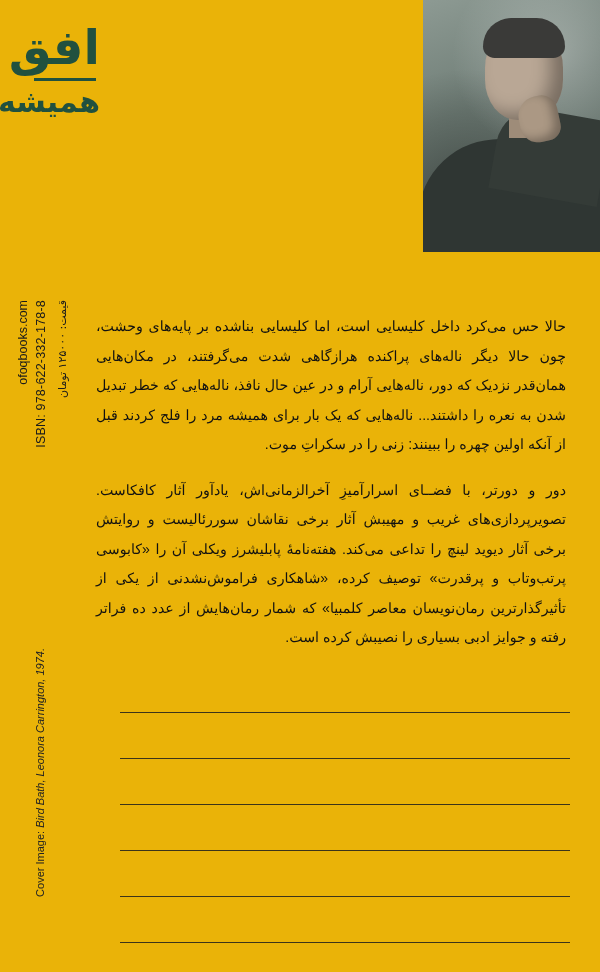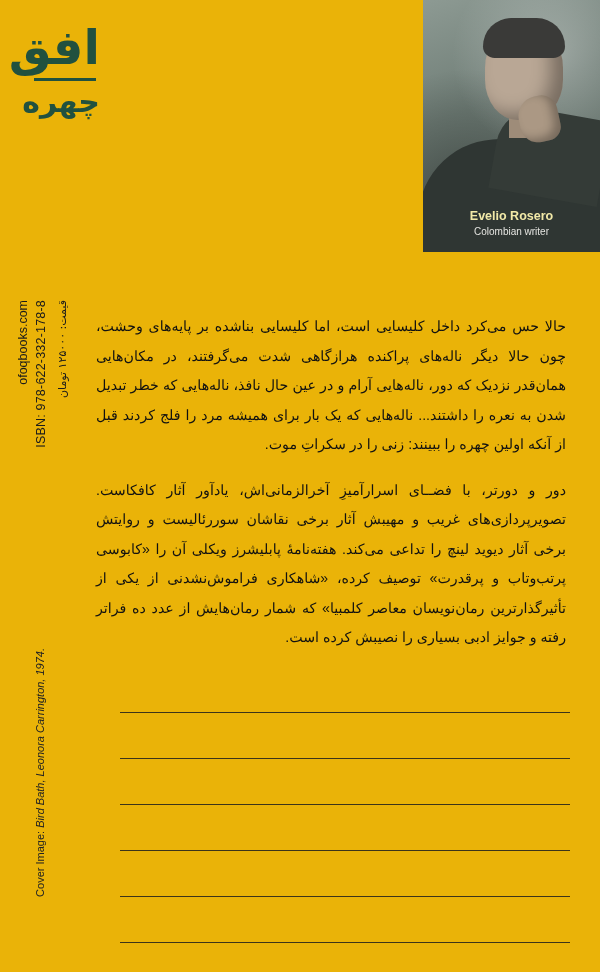--- a/index.html
+++ b/index.html
@@ -219,35 +219,31 @@
   .rules .rule:last-child { margin-bottom: 0; }
 </style>
 </head>
 <body>
 
 <div class="page">
 
   <div class="logo-block">
     <div class="logo-word">افق</div>
     <div class="logo-rule"></div>
-    <div class="logo-sub">چهره</div>
+    <div class="logo-sub">همیشه</div>
   </div>
 
   <div class="portrait">
     <div class="bg-wash"></div>
     <div class="shoulders"></div>
     <div class="arm"></div>
     <div class="neck"></div>
     <div class="head"></div>
     <div class="hair"></div>
     <div class="hand"></div>
-    <div class="caption">
-      <div class="name">Evelio Rosero</div>
-      <div class="role">Colombian writer</div>
-    </div>
   </div>
 
   <div class="side-text side-site">ofoqbooks.com</div>
   <div class="side-text side-isbn">ISBN: 978-622-332-178-8</div>
   <div class="side-text side-price">قیمت: ۱۲۵۰۰۰ تومان</div>
 
   <div class="side-text side-cover-credit">
     <span class="label">Cover Image:</span>
     <span>Bird Bath, Leonora Carrington, 1974.</span>
   </div>

